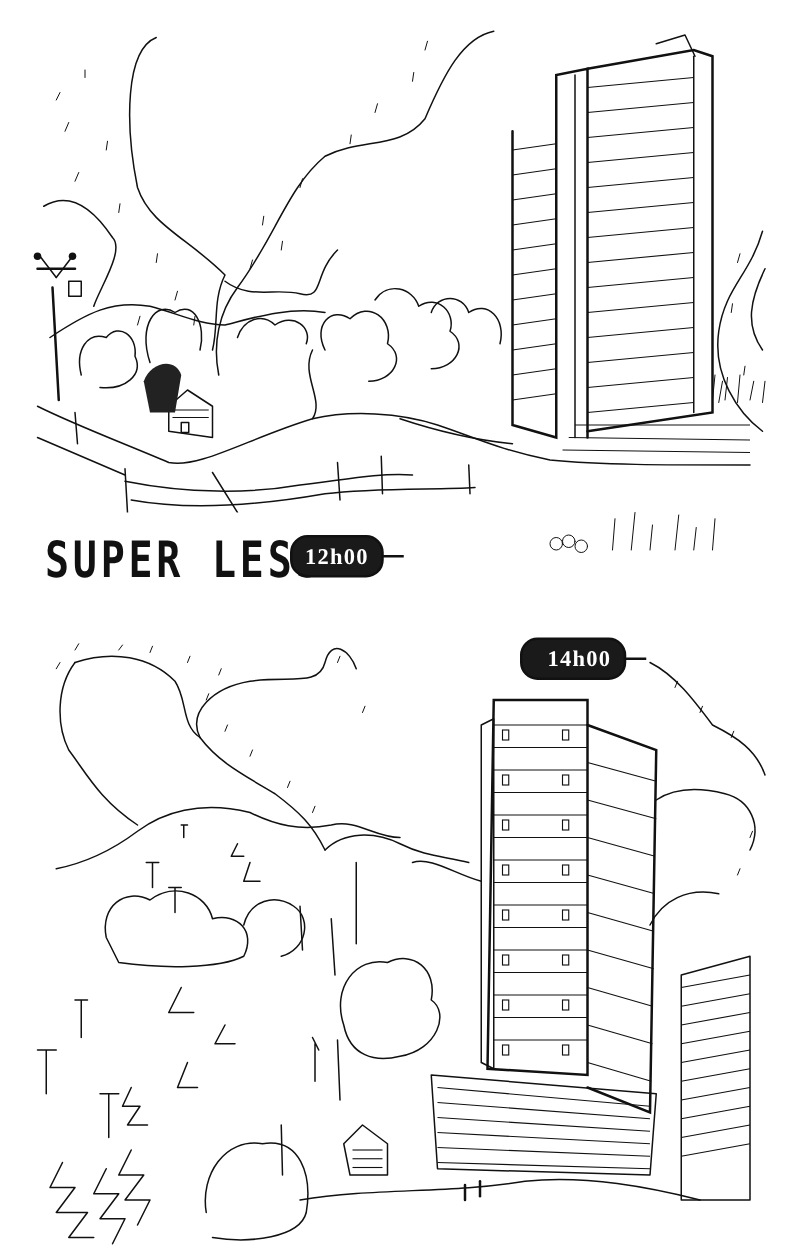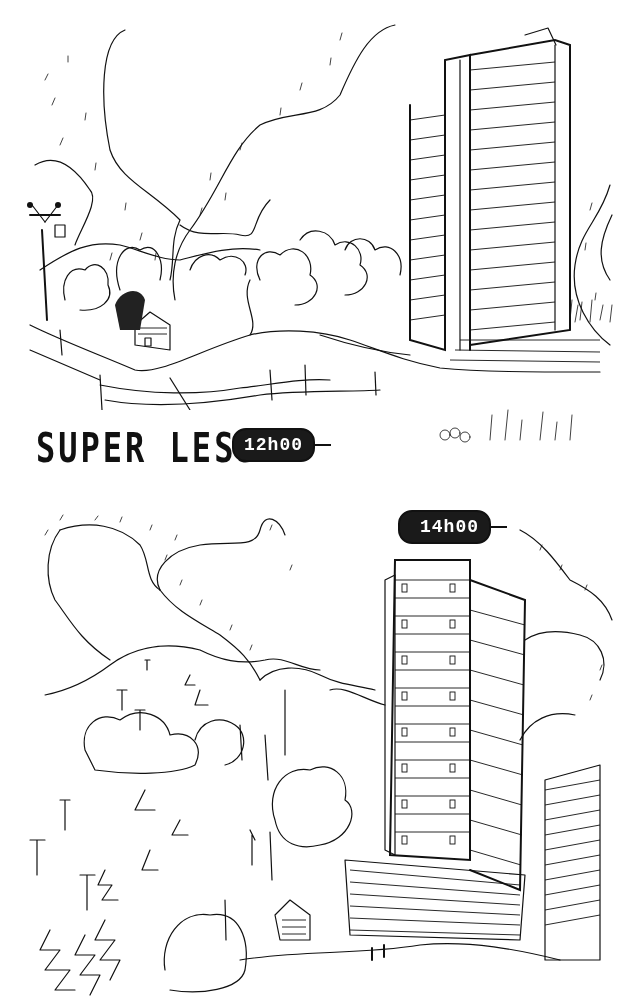--- a/index.html
+++ b/index.html
@@ -15,30 +15,30 @@
     .caption {
       position: absolute; left: 36px; top: 424px;
       font-family: "DejaVu Sans Mono", monospace; font-weight: bold;
       font-size: 32px; letter-spacing: 3px; color: #111;
       transform: scaleY(1.25); transform-origin: left top;
       text-transform: uppercase;
     }
     .time-tag {
       position: absolute; height: 30px; padding: 0 10px;
       background: #1a1a1a; color: #fff; border-radius: 14px;
-      font-family: Liberation Mono, monospace; font-weight: bold;
+      font-family: Liberation Serif, serif; font-weight: bold;
       font-size: 18px; line-height: 30px; letter-spacing: 1px;
       border: 2px solid #111;
     }
     .time-tag::after {
       content: ""; position: absolute; right: -18px; top: 14px;
       width: 18px; height: 1.5px; background: #111;
     }
     #tag-noon { left: 232px; top: 428px; }
-    #tag-afternoon { left: 398px; top: 510px; padding-left: 20px; }
+    #tag-afternoon { left: 416px; top: 510px; padding-left: 20px; }
   </style>
 </head>
 <body>
 
 <div class="panel" id="panel-top">
   <svg width="635" height="410" viewBox="0 0 635 410">
 
     <g>
       <path class="ink" d="M125 30 C100 40,100 100,110 150 C120 180,150 190,180 220 C170 240,175 260,170 280"></path>
       <path class="ink" d="M35 165 C60 150,80 175,90 190 C100 200,80 230,75 245"></path>

